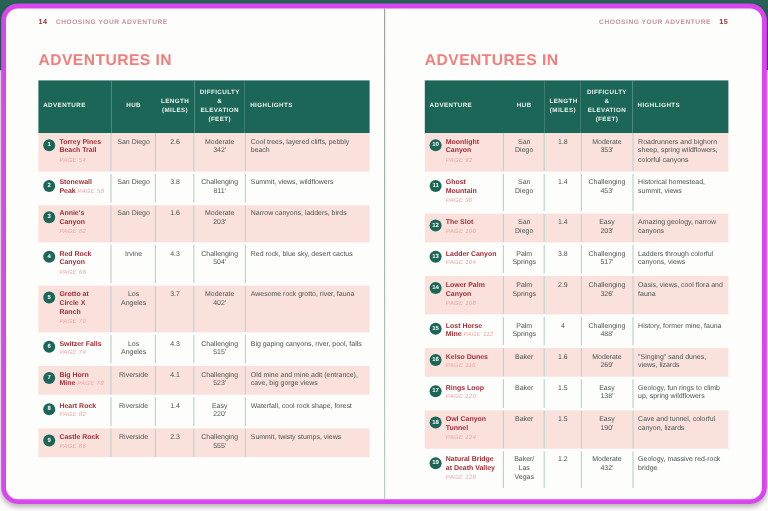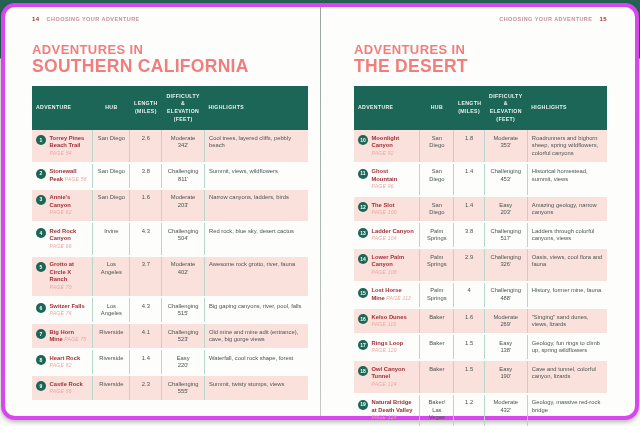--- a/index.html
+++ b/index.html
@@ -71,21 +71,20 @@
 
 <div class="spread">
 
   <div class="page page-left">
     <div class="running-head">
       <span class="folio">14</span>
       <span class="rh-text">CHOOSING YOUR ADVENTURE</span>
     </div>
     <h1 class="title">
       <span class="t1">ADVENTURES IN</span>
-      <span class="t2">SOUTHERN CALIFORNIA</span>
     </h1>
     <table class="adv">
       <colgroup>
           <col class="c0">
           <col class="c1">
           <col class="c2">
           <col class="c3">
           <col class="c4">
         </colgroup>
       <thead>
@@ -213,21 +212,20 @@
     </table>
   </div>
 
   <div class="page page-right">
     <div class="running-head rh-right">
       <span class="rh-text">CHOOSING YOUR ADVENTURE</span>
       <span class="folio">15</span>
     </div>
     <h1 class="title">
       <span class="t1">ADVENTURES IN</span>
-      <span class="t2">THE DESERT</span>
     </h1>
     <table class="adv">
       <colgroup>
           <col class="c0">
           <col class="c1">
           <col class="c2">
           <col class="c3">
           <col class="c4">
         </colgroup>
       <thead>

